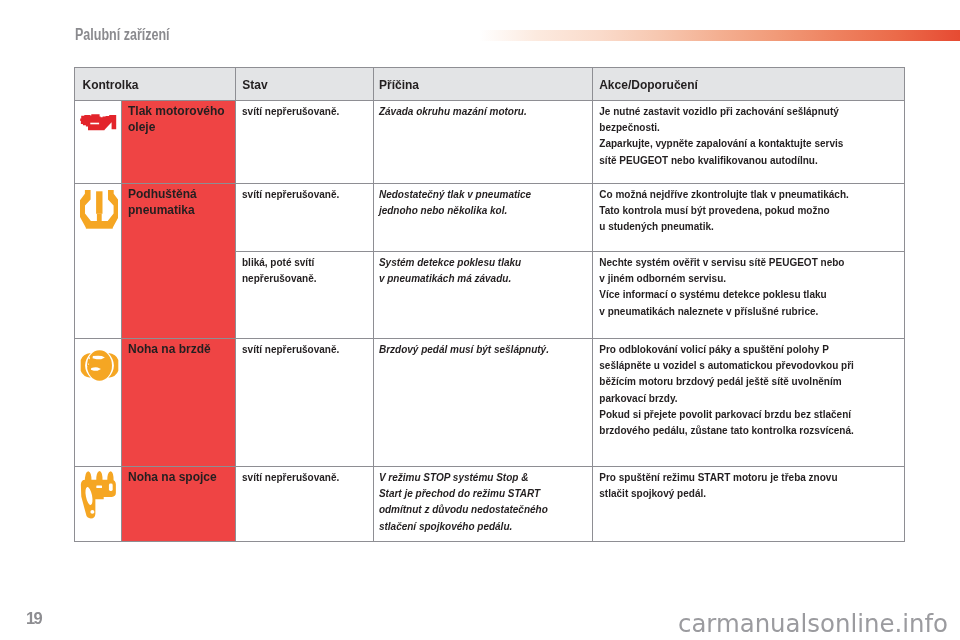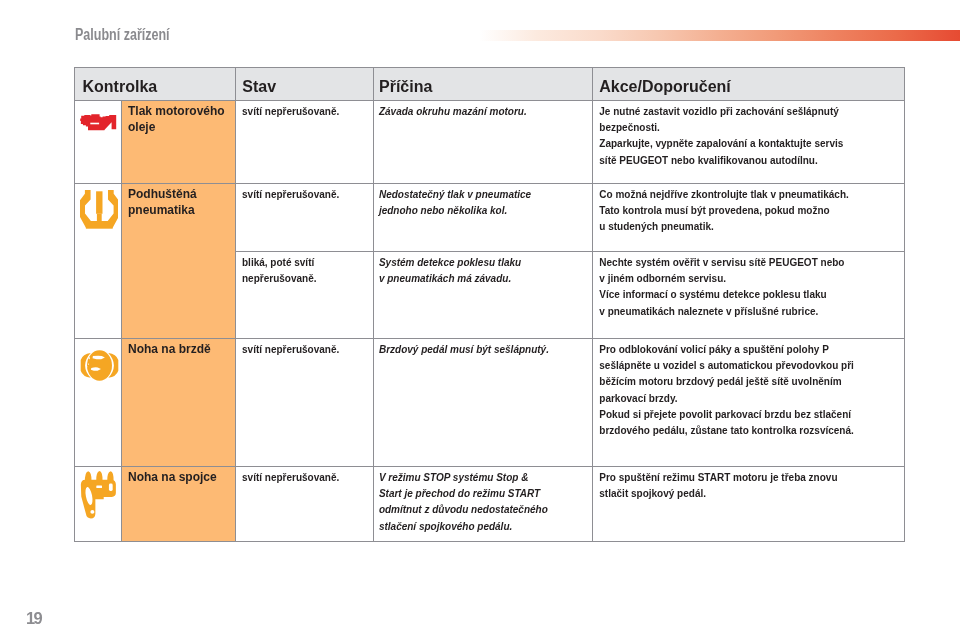--- a/index.html
+++ b/index.html
@@ -14,27 +14,27 @@
              transform:scaleX(0.782);transform-origin:left top;}
   .grad-bar{position:absolute;left:478.7px;top:29.9px;width:481.3px;height:11.2px;
             background:linear-gradient(to right,#ffffff 0%,#fceadf 12%,#fadbcb 25%,
                        #f7c8b1 37%,#f4af91 50%,#f19a78 62%,#ee805e 75%,#eb6a49 87%,#e74f36 98%,#e64b32 100%);}
 
   
   .tbl{position:absolute;left:74px;top:67px;width:831px;
        border-collapse:collapse;table-layout:fixed;}
   .tbl td,.tbl th{border:1px solid #8e8e93;padding:0;vertical-align:top;
                   background:#ffffff;}
-  .tbl th{background:#e3e4e6;font-size:16px;font-weight:bold;color:#231f20;
+  .tbl th{background:#e3e4e6;font-size:12px;font-weight:bold;color:#231f20;
           text-align:left;height:33px;padding:9.5px 0 0 7.5px;box-sizing:border-box;}
   .tbl th.c-stav{padding-left:6.3px;}
   .tbl th.c-duvod{padding-left:5.0px;}
   .tbl th.c-akce{padding-left:6.2px;}
   .tbl td.c-icon{width:47px;background:#ffffff;text-align:center;}
-  .tbl td.c-name{width:114px;background:#fdba74;font-size:11.8px;font-weight:bold;
+  .tbl td.c-name{width:114px;background:#ef4444;font-size:11.8px;font-weight:bold;
           color:#231f20;padding:1.6px 4px 8px 6.0px;line-height:16.2px;font-size:12px;}
   .tbl td.c-stav{width:138px;}
   .tbl td.c-duvod{width:219px;font-style:italic;}
   .tbl td.c-akce{width:312px;}
   .tbl td.cellpad{font-size:10px;font-weight:bold;color:#231f20;line-height:16.2px;}
   .tbl td.c-stav.cellpad{padding:3px 4px 6px 6px;}
   .tbl td.c-duvod.cellpad{padding:3px 5px 6px 4.9px;}
   .tbl td.c-akce.cellpad{padding:3px 5px 6px 6.3px;}
   .ln{white-space:pre;}
   .tbl td.c-icon{position:relative;}
@@ -220,13 +220,14 @@
           </td>
           <td class="c-akce cellpad">
             <div class="ln">Pro spuštění režimu START motoru je třeba znovu</div>
             <div class="ln">stlačit spojkový pedál.</div>
           </td>
         </tr>
       </tbody>
   </table>
 
   <div class="pageno">19</div>
+  <div class="wm">carmanualsonline.info</div>
 </div>
 
 </body></html>

